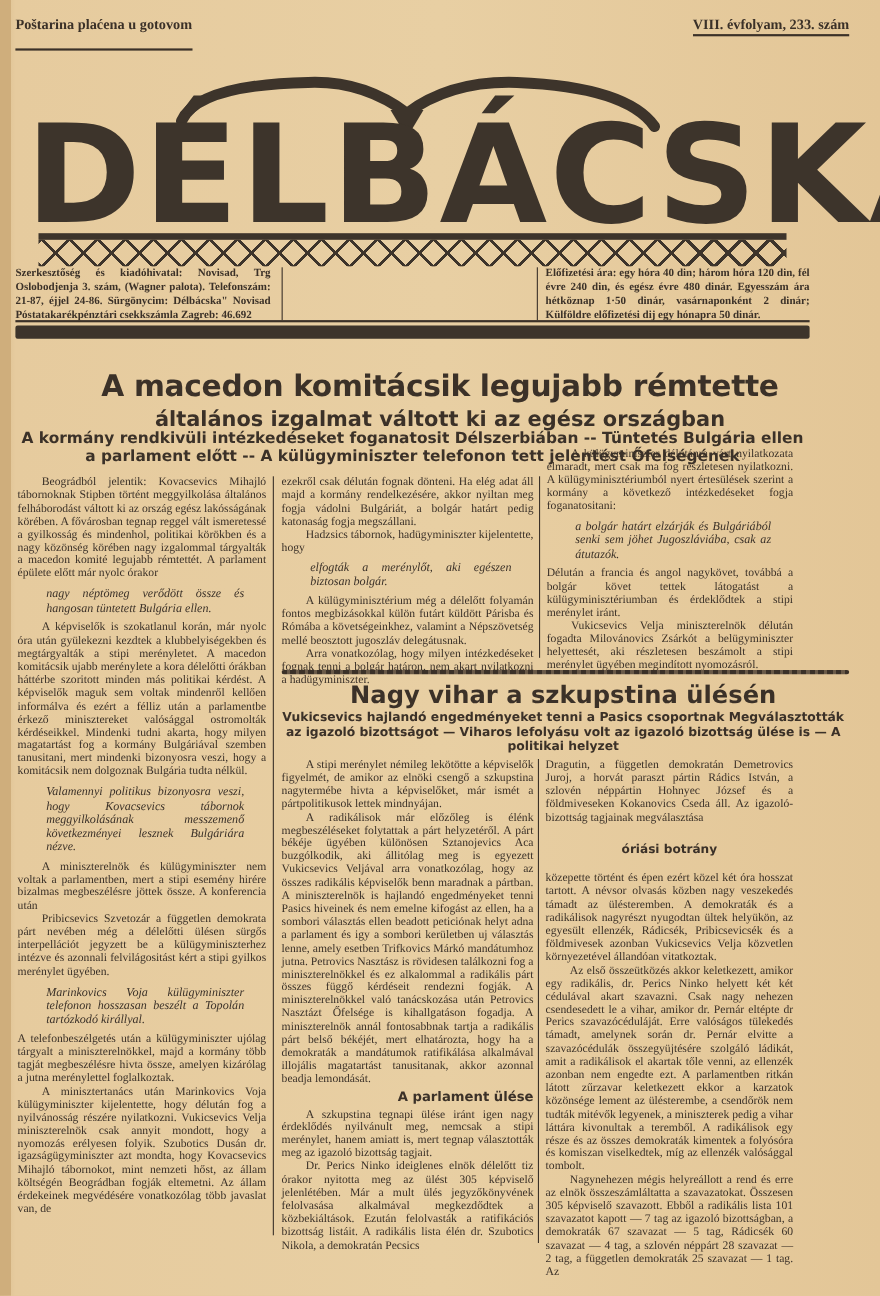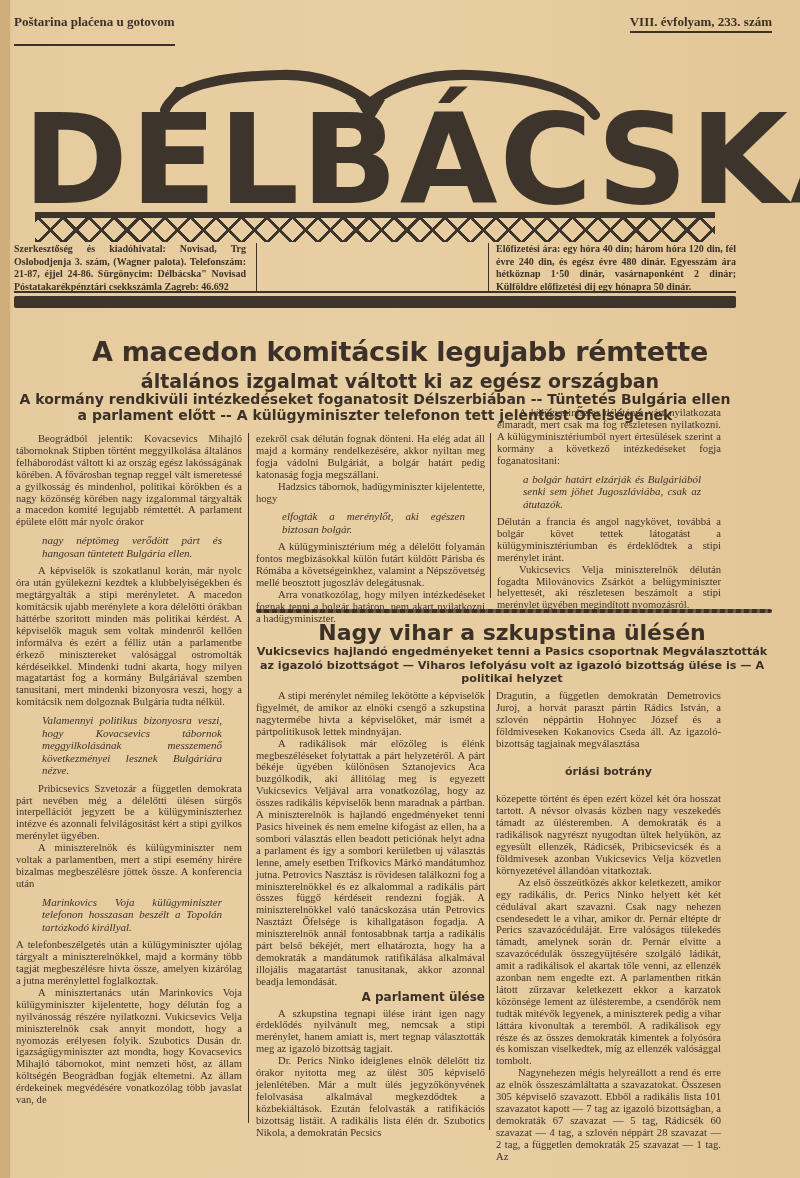--- a/index.html
+++ b/index.html
@@ -89,25 +89,25 @@
   </div>
   <div class="rule1"></div>
   <div class="rule2"></div>
 
   <div class="h1">A macedon komitácsik legujabb rémtette</div>
   <div class="h2">általános izgalmat váltott ki az egész országban</div>
   <div class="h3">A kormány rendkivüli intézkedéseket foganatosit Délszerbiában -- Tüntetés Bulgária ellen a parlament előtt -- A külügyminiszter telefonon tett jelentést Őfelségének</div>
 
   <div class="col" style="left:16px; top:433px; width:226px;">
     <p>Beográdból jelentik: Kovacsevics Mihajló tábornoknak Stipben történt meggyilkolása általános felháborodást váltott ki az ország egész lakósságának körében. A fővárosban tegnap reggel vált ismeretessé a gyilkosság és mindenhol, politikai körökben és a nagy közönség körében nagy izgalommal tárgyalták a macedon komité legujabb rémtettét. A parlament épülete előtt már nyolc órakor</p>
-    <p class="it">nagy néptömeg verődött párt és hangosan tüntetett Bulgária ellen.</p>
+    <p class="it">nagy néptömeg verődött össze és hangosan tüntetett Bulgária ellen.</p>
     <p>A képviselők is szokatlanul korán, már nyolc óra után gyülekezni kezdtek a klubbelyiségekben és megtárgyalták a stipi merényletet. A macedon komitácsik ujabb merénylete a kora délelőtti órákban háttérbe szoritott minden más politikai kérdést. A képviselők maguk sem voltak mindenről kellően informálva és ezért a félliz után a parlamentbe érkező minisztereket valósággal ostromolták kérdéseikkel. Mindenki tudni akarta, hogy milyen magatartást fog a kormány Bulgáriával szemben tanusitani, mert mindenki bizonyosra veszi, hogy a komitácsik nem dolgoznak Bulgária tudta nélkül.</p>
     <p class="it">Valamennyi politikus bizonyosra veszi, hogy Kovacsevics tábornok meggyilkolásának messzemenő következményei lesznek Bulgáriára nézve.</p>
+    <p>A miniszterelnök és külügyminiszter nem voltak a parlamentben, mert a stipi esemény hirére bizalmas megbeszélésre jöttek össze. A konferencia után</p>
     <p>Pribicsevics Szvetozár a független demokrata párt nevében még a délelőtti ülésen sürgős interpellációt jegyzett be a külügyminiszterhez intézve és azonnali felvilágositást kért a stipi gyilkos merénylet ügyében.</p>
-    <p>A miniszterelnök és külügyminiszter nem voltak a parlamentben, mert a stipi esemény hirére bizalmas megbeszélésre jöttek össze. A konferencia után</p>
     <p class="it">Marinkovics Voja külügyminiszter telefonon hosszasan beszélt a Topolán tartózkodó királlyal.</p>
     <p class="noind">A telefonbeszélgetés után a külügyminiszter ujólag tárgyalt a miniszterelnökkel, majd a kormány több tagját megbeszélésre hivta össze, amelyen kizárólag a jutna merénylettel foglalkoztak.</p>
     <p>A minisztertanács után Marinkovics Voja külügyminiszter kijelentette, hogy délután fog a nyilvánosság részére nyilatkozni. Vukicsevics Velja miniszterelnök csak annyit mondott, hogy a nyomozás erélyesen folyik. Szubotics Dusán dr. igazságügyminiszter azt mondta, hogy Kovacsevics Mihajló tábornokot, mint nemzeti hőst, az állam költségén Beográdban fogják eltemetni. Az állam érdekeinek megvédésére vonatkozólag több javaslat van, de</p>
   </div>
   <div class="colrule" style="left:248px; top:433px; height:690px;"></div>
 
   <div class="col" style="left:256px; top:433px; width:229px;">
     <p class="noind">ezekről csak délután fognak dönteni. Ha elég adat áll majd a kormány rendelkezésére, akkor nyiltan meg fogja vádolni Bulgáriát, a bolgár határt pedig katonaság fogja megszállani.</p>
     <p>Hadzsics tábornok, hadügyminiszter kijelentette, hogy</p>
     <p class="it">elfogták a merénylőt, aki egészen biztosan bolgár.</p>

